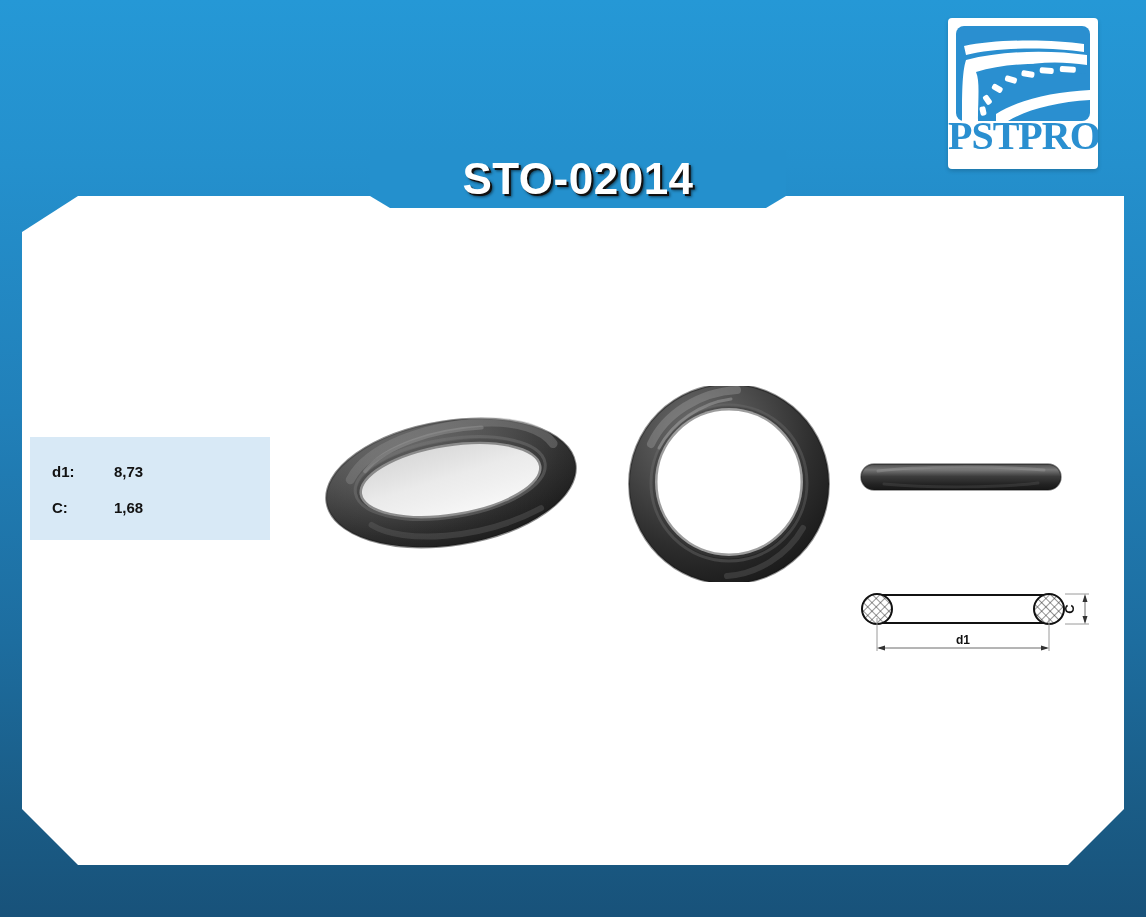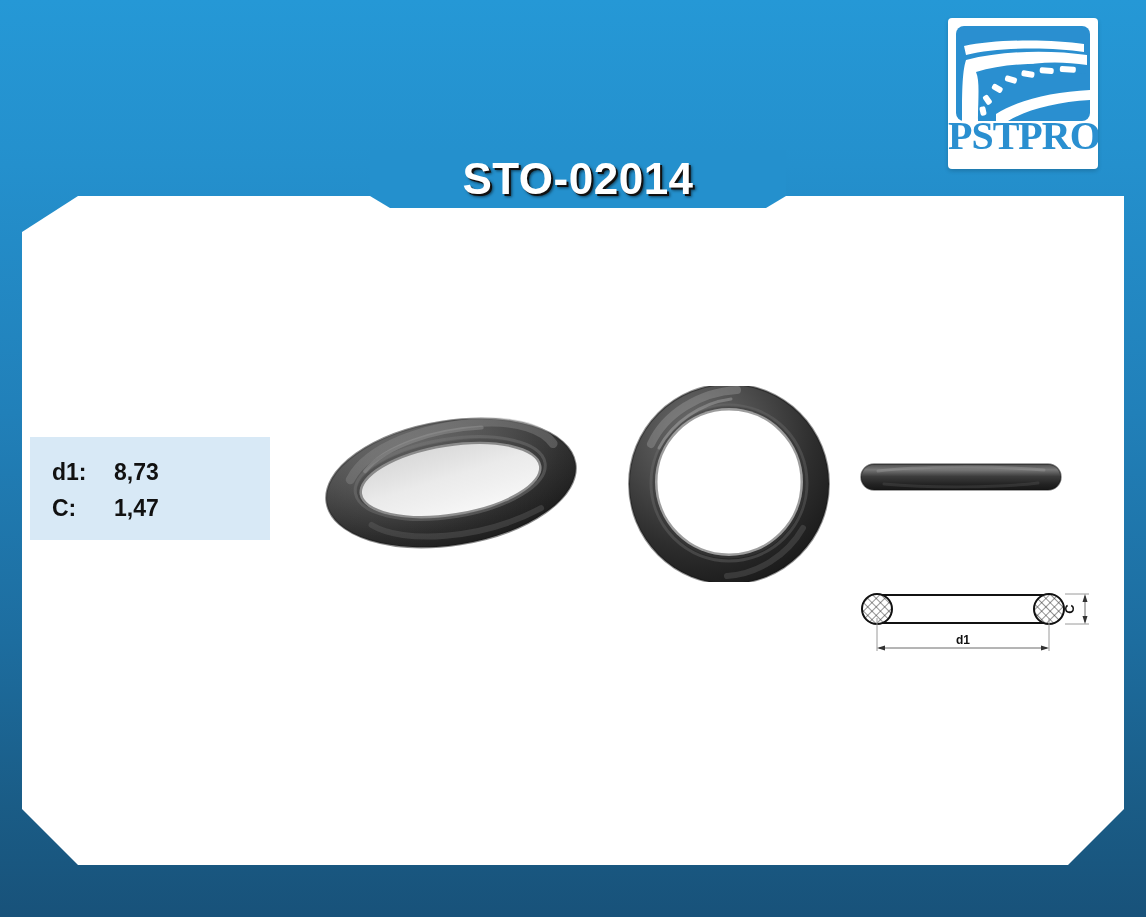--- a/index.html
+++ b/index.html
@@ -104,21 +104,21 @@
     background: #d8e9f6;
     padding: 0;
   }
   .dim-table {
     position: absolute;
     left: 22px;
     top: 17px;
     border-collapse: collapse;
   }
   .dim-table td {
-    font-size: 23px;
+    font-size: 15px;
     font-weight: 700;
     color: #111111;
     padding: 2px 0;
     line-height: 32px;
   }
   .dim-key { width: 62px; }
   .dim-val { padding-left: 4px; }
 
   
   .ring-tilted {
@@ -195,21 +195,21 @@
 
   <div class="dim-box">
     <table class="dim-table">
       <tbody>
           <tr>
         <td class="dim-key">d1:</td>
         <td class="dim-val">8,73</td>
       </tr>
       <tr>
         <td class="dim-key">C:</td>
-        <td class="dim-val">1,47</td>
+        <td class="dim-val">1,68</td>
       </tr>
     </tbody>
       </table>
   </div>
 
   <svg class="ring-tilted" viewBox="0 0 258 138">
     <defs>
       <radialGradient id="tiltShade" cx="38%" cy="28%" r="78%">
         <stop offset="0%" stop-color="#6b6b6b"></stop>
         <stop offset="42%" stop-color="#4a4a4a"></stop>

